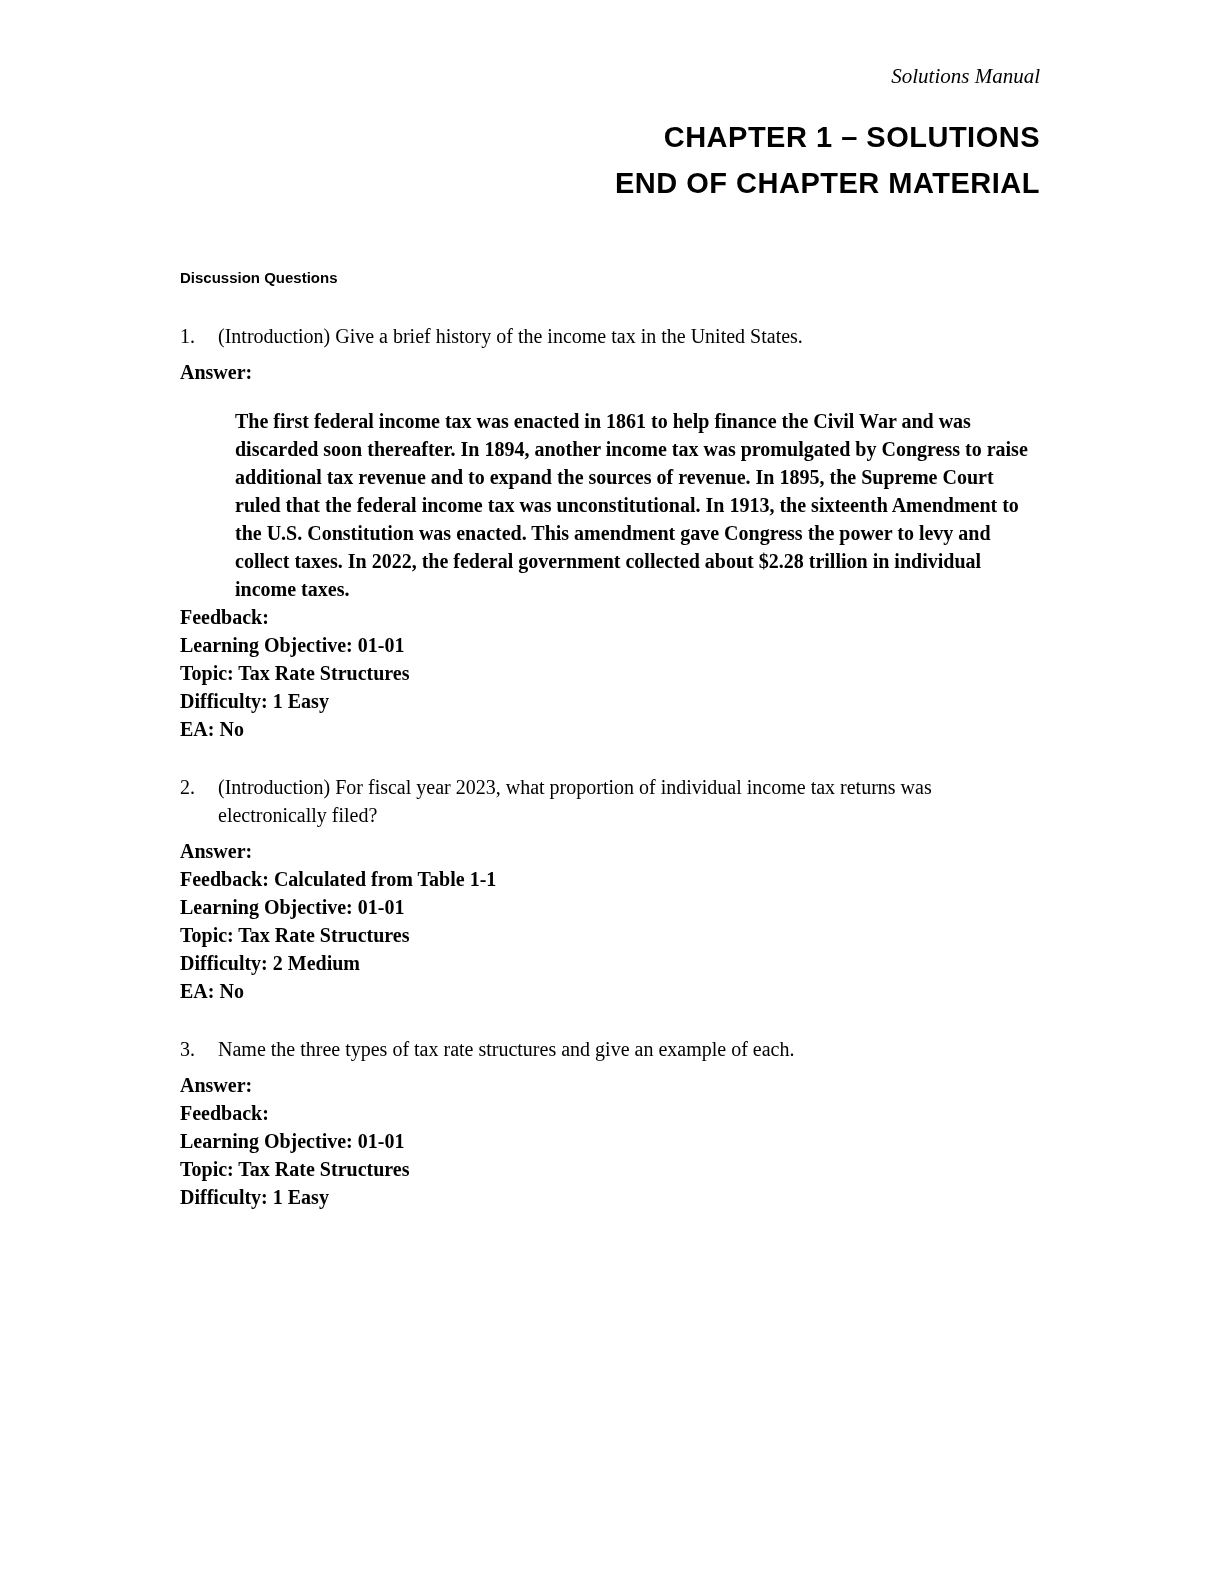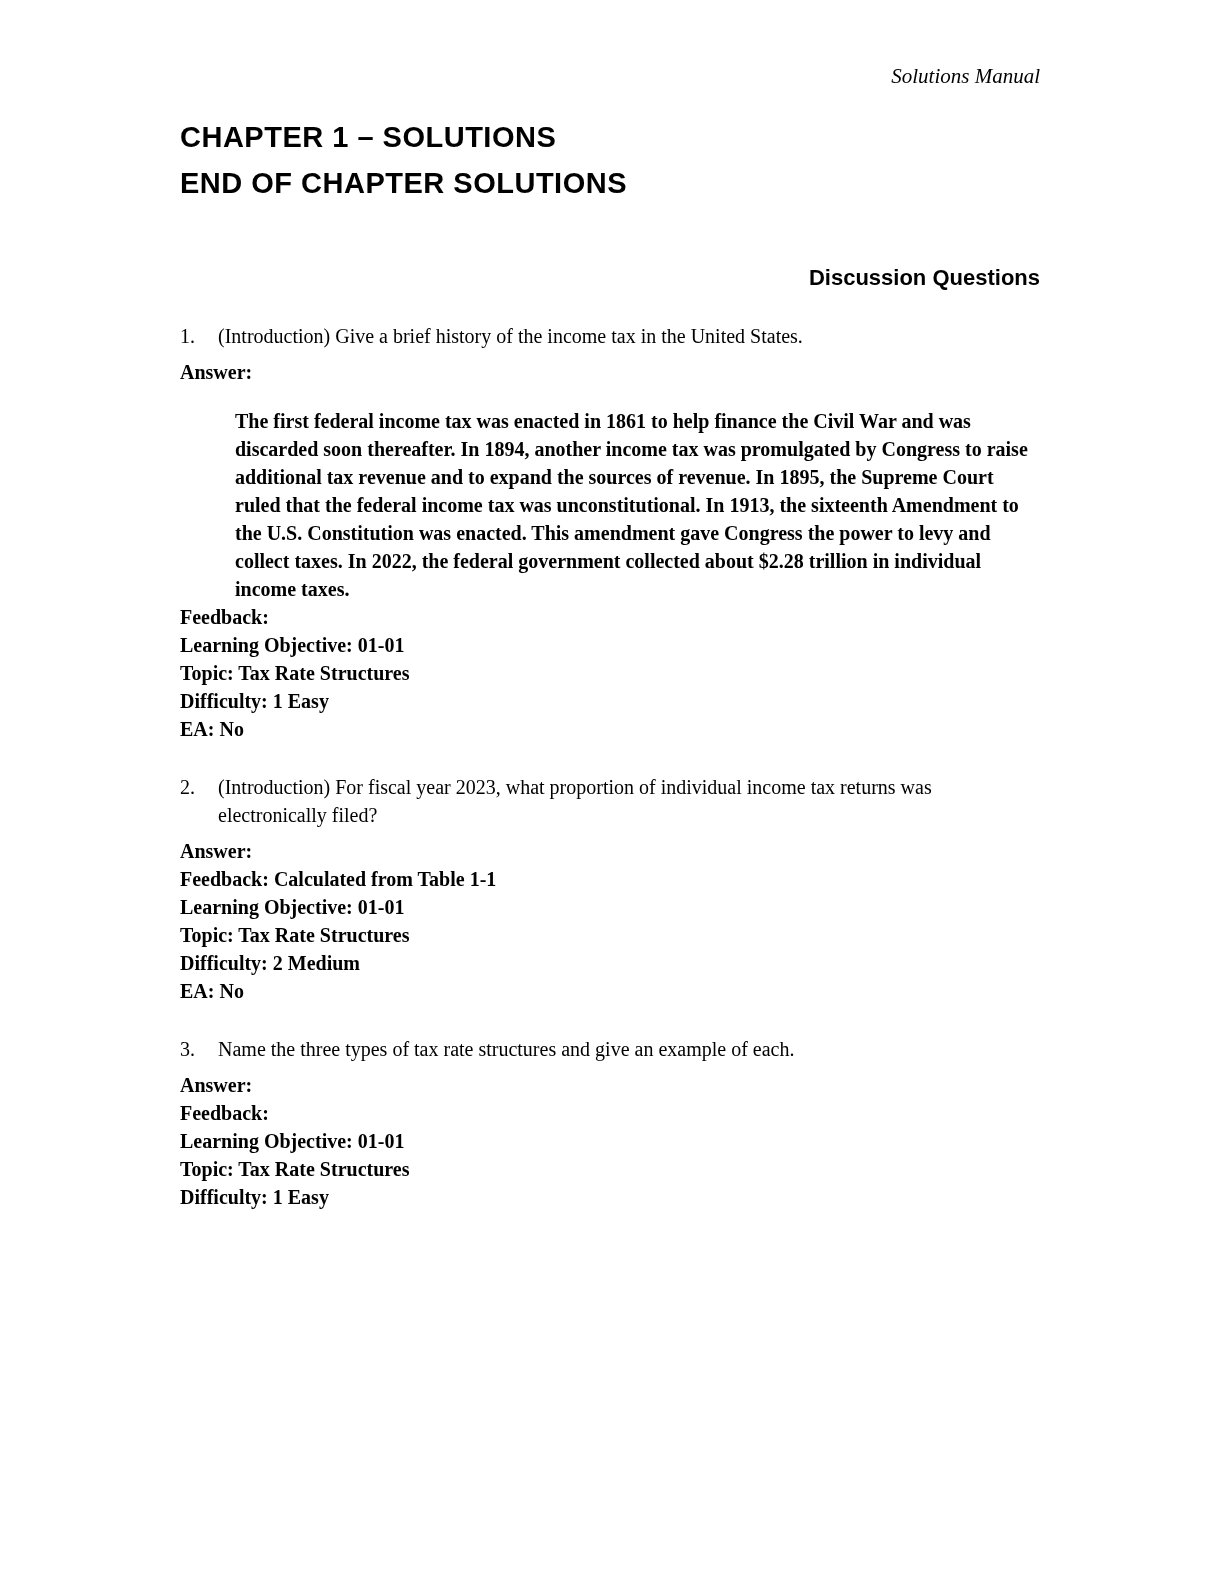--- a/index.html
+++ b/index.html
@@ -22,37 +22,36 @@
     overflow: hidden;
   }
   .running-header {
     text-align: right;
     font-style: italic;
     font-size: 21px;
     margin-bottom: 16px;
   }
   .doc-title {
     margin: 24px 0 0 0;
-    text-align: left;
+    text-align: right;
     font-family: "Liberation Sans", sans-serif;
     font-weight: bold;
     font-size: 29px;
     line-height: 46px;
     letter-spacing: 0.5px;
   }
   .doc-title .title-line {
     display: block;
   }
   .section-heading {
     margin: 58px 0 0 0;
     font-family: "Liberation Sans", sans-serif;
     font-weight: bold;
-    font-size: 22px;
+    font-size: 15px;
     line-height: 28px;
-    text-align: right;
   }
   .question {
     margin-top: 22px;
   }
   .q-row {
     display: flex;
     margin-top: 30px;
   }
   .q-num {
     flex: 0 0 38px;
@@ -80,21 +79,21 @@
 <body>
 
 <div class="page">
 
   <div class="running-header">
     <span>Solutions Manual</span>
   </div>
 
   <h1 class="doc-title">
     <span class="title-line">CHAPTER 1 – SOLUTIONS</span>
-    <span class="title-line">END OF CHAPTER SOLUTIONS</span>
+    <span class="title-line">END OF CHAPTER MATERIAL</span>
   </h1>
 
   <h2 class="section-heading">Discussion Questions</h2>
 
   <div class="question">
     <div class="q-row">
       <span class="q-num">1.</span>
       <span class="q-text">(Introduction) Give a brief history of the income tax in the United States.</span>
     </div>
     <div class="answer-label">Answer:</div>

